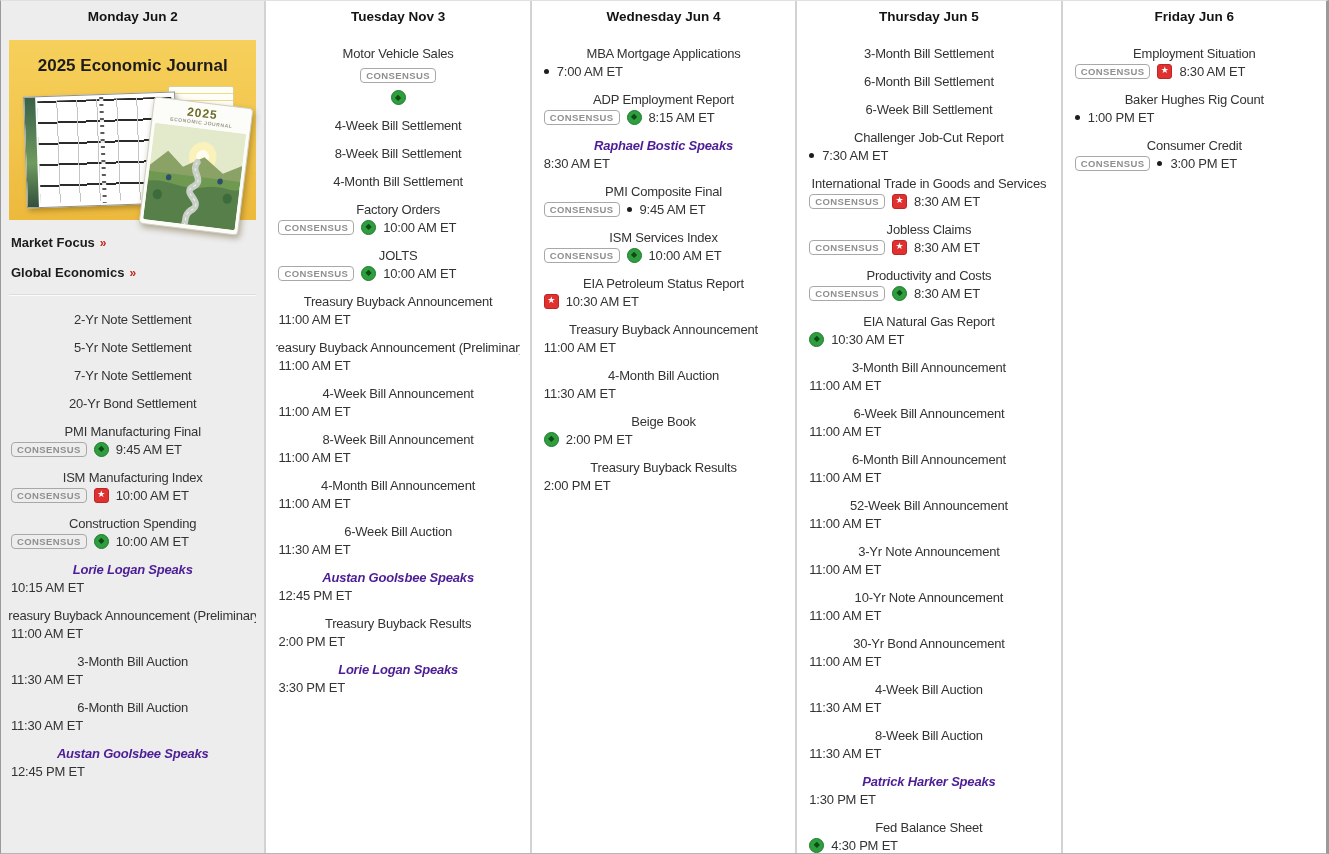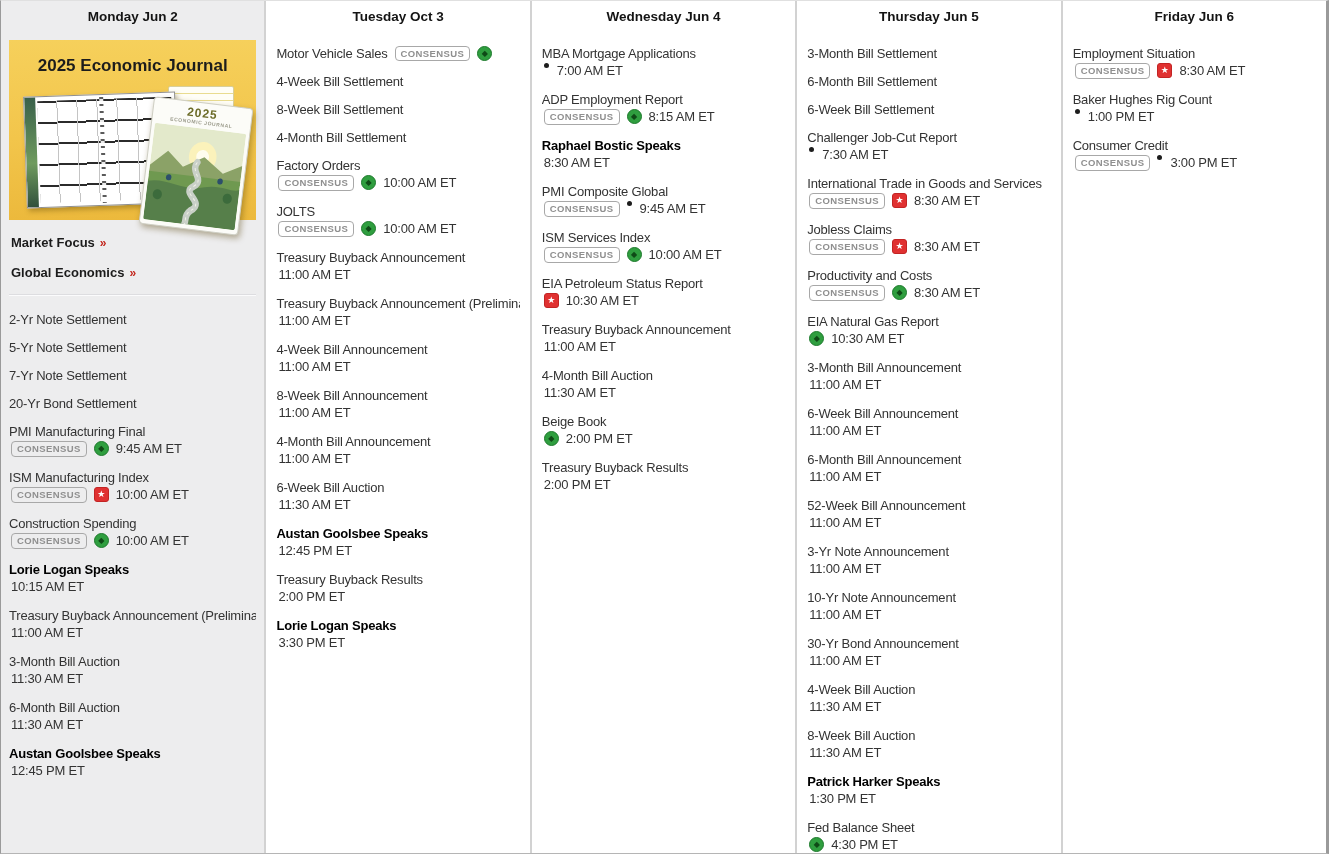--- a/index.html
+++ b/index.html
@@ -33,30 +33,30 @@
     color: #141414;
     padding: 8px 0 4px;
   }
   .day-body { padding: 0 10px; }
   .monday .day-body { padding: 0 8px; }
   .events { margin-top: 18px; }
   .monday .events { margin-top: 16px; }
 
   
   .event { margin-bottom: 13px; line-height: 15px; }
-  .title-line { display: flex; align-items: center; gap: 7px; white-space: nowrap; overflow: hidden; }
+  .title-line { display: flex; align-items: center; gap: 7px; white-space: nowrap; overflow: hidden; flex-direction: column; }
   .title {
     font-size: 13px;
     letter-spacing: -0.2px;
     color: #333;
     cursor: pointer;
   }
-  .event.bold .title { font-weight: 700; color: #000000; }
+  .event.bold .title { font-weight: 700; color: #4c1d95; font-style: italic; }
   .meta {
-    display: flex; gap: 7px;
+    display: flex; align-items: center; gap: 7px;
     margin-top: 2px; padding-left: 2px;
     height: 16px; white-space: nowrap;
   }
   .time { font-size: 13px; letter-spacing: -0.2px; color: #333; }
   .badge {
     display: inline-block;
     font-size: 9.5px; font-weight: 700;
     letter-spacing: 0.4px;
     color: #8f8f8f;
     border: 1px solid #a8a8a8;
@@ -317,21 +317,21 @@
             </div>
             <div class="meta">
               <span class="time">12:45 PM ET</span>
             </div>
           </div>
         </div>
     </div>
   </div>
 
   <div class="day-col">
-    <div class="day-header">Tuesday Oct 3</div>
+    <div class="day-header">Tuesday Nov 3</div>
     <div class="day-body">
       <div class="events">
           <div class="event">
             <div class="title-line">
               <span class="title">Motor Vehicle Sales</span>
               <span class="badge">CONSENSUS</span>
               <span class="ic ic-green">◆</span>
             </div>
           </div>
           <div class="event">
@@ -471,21 +471,21 @@
           <div class="event bold">
             <div class="title-line">
               <span class="title">Raphael Bostic Speaks</span>
             </div>
             <div class="meta">
               <span class="time">8:30 AM ET</span>
             </div>
           </div>
           <div class="event">
             <div class="title-line">
-              <span class="title">PMI Composite Global</span>
+              <span class="title">PMI Composite Final</span>
             </div>
             <div class="meta">
               <span class="badge">CONSENSUS</span>
               <span class="dot"></span>
               <span class="time">9:45 AM ET</span>
             </div>
           </div>
           <div class="event">
             <div class="title-line">
               <span class="title">ISM Services Index</span>

